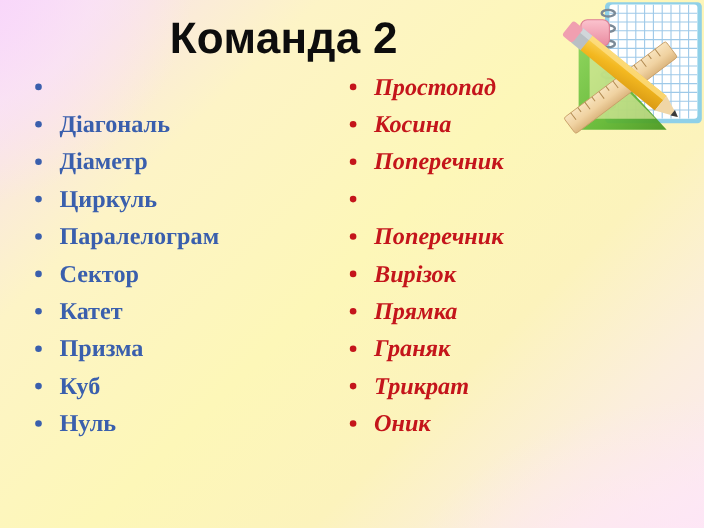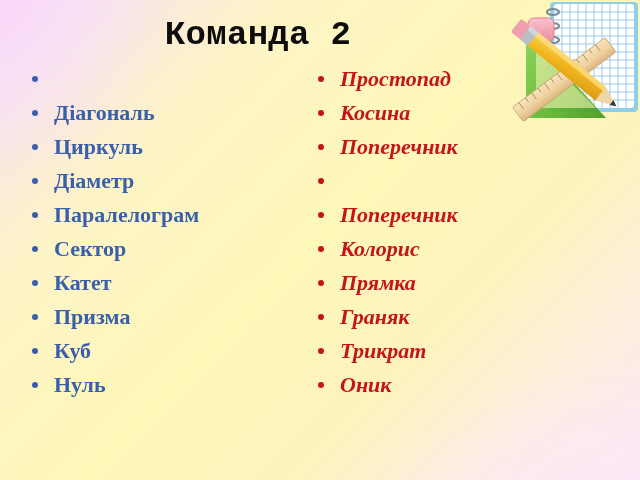--- a/index.html
+++ b/index.html
@@ -25,23 +25,23 @@
       linear-gradient(135deg, #f7dcf8 0%, #fdf4c6 26%, #fdf7b8 50%, #fcf3bc 68%, #fbeedd 84%, #fbe8f3 100%);
   }
 
   
   #title {
     position: absolute;
     top: 15px;
     left: 0;
     width: 516px;
     text-align: center;
-    font-family: Liberation Mono, monospace;
+    font-family: Liberation Sans, sans-serif;
     font-weight: bold;
-    font-size: 34px;
+    font-size: 40px;
     line-height: 40px;
     color: #0d0d0d;
     letter-spacing: 0.3px;
   }
 
   
   .column {
     position: absolute;
     top: 62px;
     margin: 0;
@@ -103,28 +103,28 @@
   <ul id="left-column" class="column">
     <li class="list-item">
       <span class="bullet"></span>
     </li>
     <li class="list-item">
       <span class="bullet"></span>
       <span class="label">Діагональ</span>
     </li>
     <li class="list-item">
       <span class="bullet"></span>
+      <span class="label">Діаметр</span>
+    </li>
+    <li class="list-item">
+      <span class="bullet"></span>
       <span class="label">Циркуль</span>
     </li>
     <li class="list-item">
       <span class="bullet"></span>
-      <span class="label">Діаметр</span>
-    </li>
-    <li class="list-item">
-      <span class="bullet"></span>
       <span class="label">Паралелограм</span>
     </li>
     <li class="list-item">
       <span class="bullet"></span>
       <span class="label">Сектор</span>
     </li>
     <li class="list-item">
       <span class="bullet"></span>
       <span class="label">Катет</span>
     </li>
@@ -157,21 +157,21 @@
     </li>
     <li class="list-item">
       <span class="bullet"></span>
     </li>
     <li class="list-item">
       <span class="bullet"></span>
       <span class="label">Поперечник</span>
     </li>
     <li class="list-item">
       <span class="bullet"></span>
-      <span class="label">Колорис</span>
+      <span class="label">Вирізок</span>
     </li>
     <li class="list-item">
       <span class="bullet"></span>
       <span class="label">Прямка</span>
     </li>
     <li class="list-item">
       <span class="bullet"></span>
       <span class="label">Граняк</span>
     </li>
     <li class="list-item">

